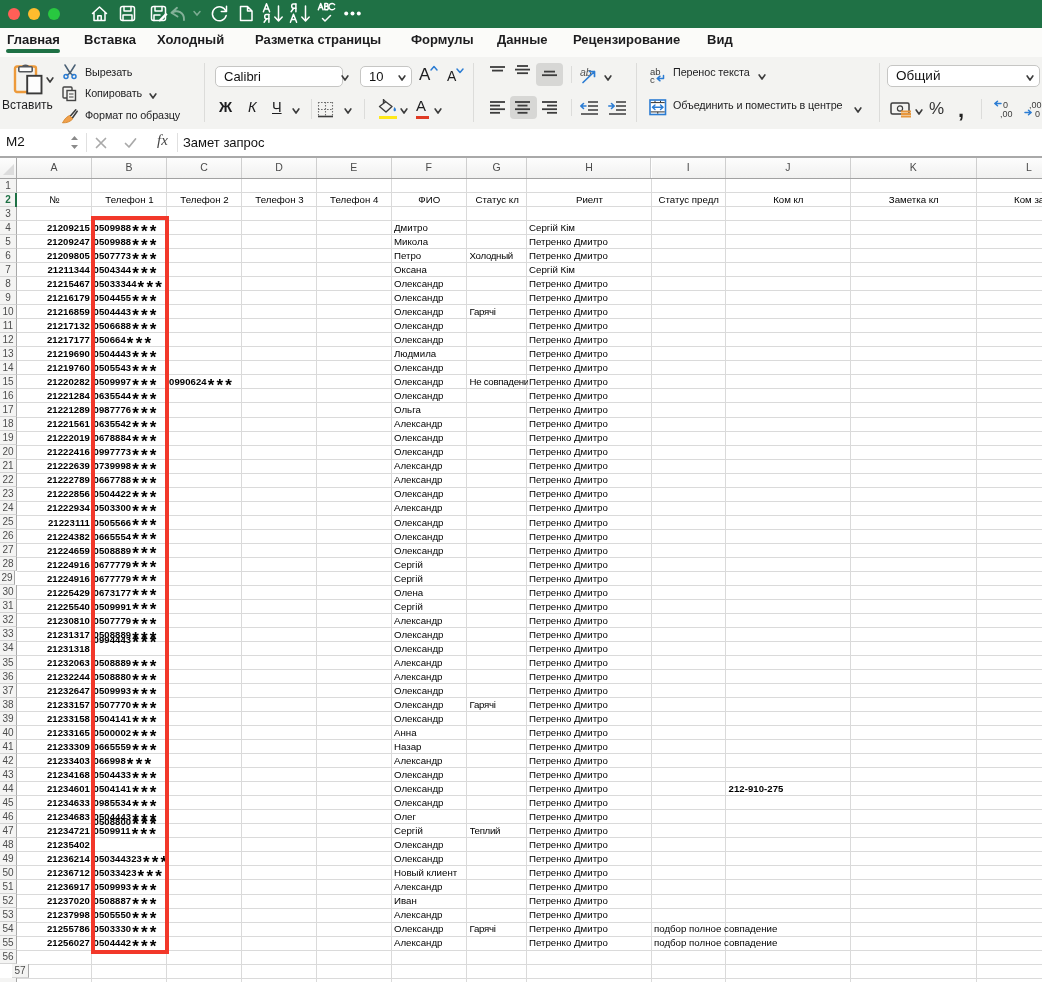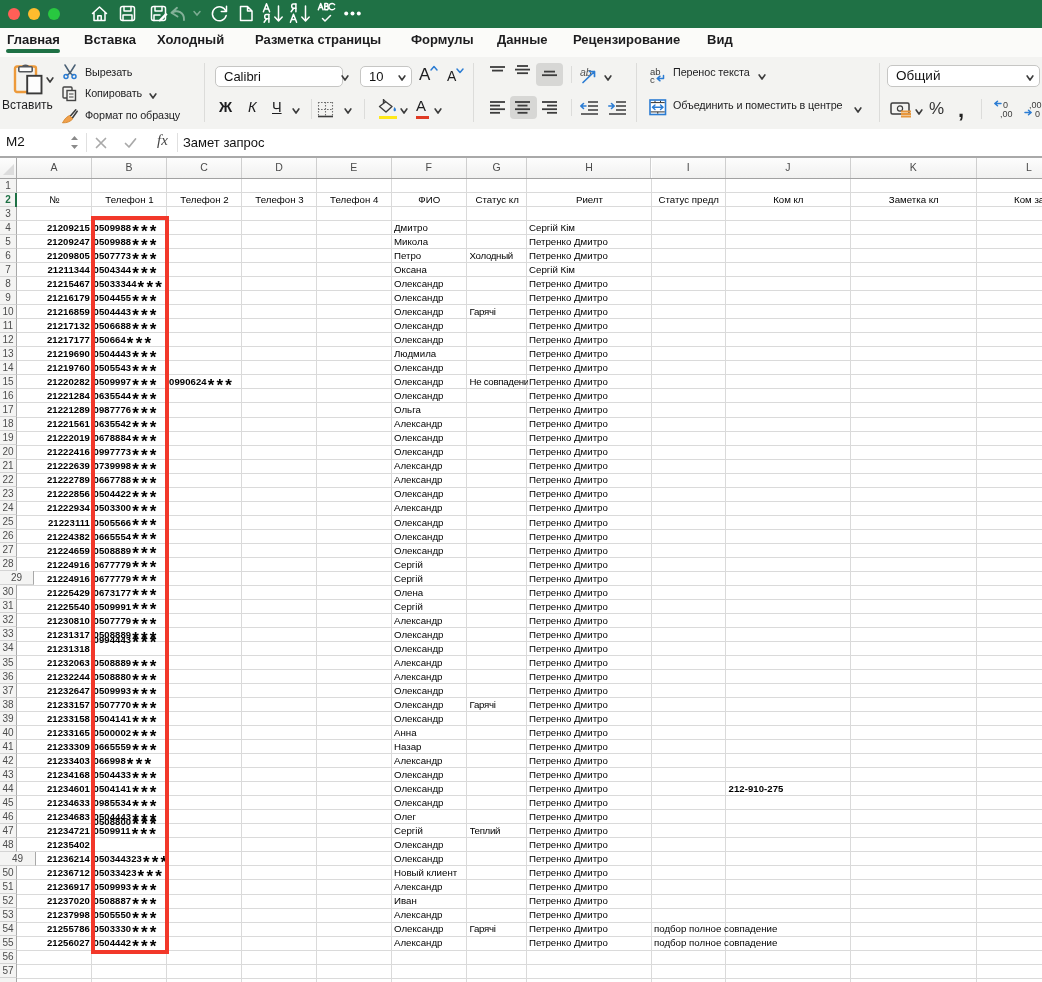--- a/index.html
+++ b/index.html
@@ -378,49 +378,49 @@
 <div class="rowhdr" style="left:0;top:273.53999999999996px;width:17px;height:14.03px;line-height:14.03px;">19</div>
 <div class="rowhdr" style="left:0;top:287.57px;width:17px;height:14.03px;line-height:14.03px;">20</div>
 <div class="rowhdr" style="left:0;top:301.59999999999997px;width:17px;height:14.03px;line-height:14.03px;">21</div>
 <div class="rowhdr" style="left:0;top:315.63px;width:17px;height:14.03px;line-height:14.03px;">22</div>
 <div class="rowhdr" style="left:0;top:329.65999999999997px;width:17px;height:14.03px;line-height:14.03px;">23</div>
 <div class="rowhdr" style="left:0;top:343.69px;width:17px;height:14.03px;line-height:14.03px;">24</div>
 <div class="rowhdr" style="left:0;top:357.71999999999997px;width:17px;height:14.03px;line-height:14.03px;">25</div>
 <div class="rowhdr" style="left:0;top:371.75px;width:17px;height:14.03px;line-height:14.03px;">26</div>
 <div class="rowhdr" style="left:0;top:385.78px;width:17px;height:14.03px;line-height:14.03px;">27</div>
 <div class="rowhdr" style="left:0;top:399.81px;width:17px;height:14.03px;line-height:14.03px;">28</div>
-<div class="rowhdr" style="left:0;top:413.84px;width:34px;height:14.03px;line-height:14.03px;">29</div>
+<div class="rowhdr" style="left:0;top:413.84px;width:15px;height:14.03px;line-height:14.03px;">29</div>
 <div class="rowhdr" style="left:0;top:427.87px;width:17px;height:14.03px;line-height:14.03px;">30</div>
 <div class="rowhdr" style="left:0;top:441.9px;width:17px;height:14.03px;line-height:14.03px;">31</div>
 <div class="rowhdr" style="left:0;top:455.93px;width:17px;height:14.03px;line-height:14.03px;">32</div>
 <div class="rowhdr" style="left:0;top:469.96px;width:17px;height:14.03px;line-height:14.03px;">33</div>
 <div class="rowhdr" style="left:0;top:483.98999999999995px;width:17px;height:14.03px;line-height:14.03px;">34</div>
 <div class="rowhdr" style="left:0;top:498.02px;width:17px;height:14.03px;line-height:14.03px;">35</div>
 <div class="rowhdr" style="left:0;top:512.05px;width:17px;height:14.03px;line-height:14.03px;">36</div>
 <div class="rowhdr" style="left:0;top:526.0799999999999px;width:17px;height:14.03px;line-height:14.03px;">37</div>
 <div class="rowhdr" style="left:0;top:540.11px;width:17px;height:14.03px;line-height:14.03px;">38</div>
 <div class="rowhdr" style="left:0;top:554.14px;width:17px;height:14.03px;line-height:14.03px;">39</div>
 <div class="rowhdr" style="left:0;top:568.17px;width:17px;height:14.03px;line-height:14.03px;">40</div>
 <div class="rowhdr" style="left:0;top:582.1999999999999px;width:17px;height:14.03px;line-height:14.03px;">41</div>
 <div class="rowhdr" style="left:0;top:596.23px;width:17px;height:14.03px;line-height:14.03px;">42</div>
 <div class="rowhdr" style="left:0;top:610.26px;width:17px;height:14.03px;line-height:14.03px;">43</div>
 <div class="rowhdr" style="left:0;top:624.29px;width:17px;height:14.03px;line-height:14.03px;">44</div>
 <div class="rowhdr" style="left:0;top:638.3199999999999px;width:17px;height:14.03px;line-height:14.03px;">45</div>
 <div class="rowhdr" style="left:0;top:652.35px;width:17px;height:14.03px;line-height:14.03px;">46</div>
 <div class="rowhdr" style="left:0;top:666.38px;width:17px;height:14.03px;line-height:14.03px;">47</div>
 <div class="rowhdr" style="left:0;top:680.41px;width:17px;height:14.03px;line-height:14.03px;">48</div>
-<div class="rowhdr" style="left:0;top:694.4399999999999px;width:36px;height:14.03px;line-height:14.03px;">49</div>
+<div class="rowhdr" style="left:0;top:694.4399999999999px;width:17px;height:14.03px;line-height:14.03px;">49</div>
 <div class="rowhdr" style="left:0;top:708.4699999999999px;width:17px;height:14.03px;line-height:14.03px;">50</div>
 <div class="rowhdr" style="left:0;top:722.5px;width:17px;height:14.03px;line-height:14.03px;">51</div>
 <div class="rowhdr" style="left:0;top:736.53px;width:17px;height:14.03px;line-height:14.03px;">52</div>
 <div class="rowhdr" style="left:0;top:750.56px;width:17px;height:14.03px;line-height:14.03px;">53</div>
 <div class="rowhdr" style="left:0;top:764.5899999999999px;width:17px;height:14.03px;line-height:14.03px;">54</div>
 <div class="rowhdr" style="left:0;top:778.62px;width:17px;height:14.03px;line-height:14.03px;">55</div>
 <div class="rowhdr" style="left:0;top:792.65px;width:17px;height:14.03px;line-height:14.03px;">56</div>
-<div class="rowhdr" style="left:0;top:806.68px;width:17px;height:14.03px;line-height:14.03px;">57</div>
+<div class="rowhdr" style="left:12px;top:806.68px;width:17px;height:14.03px;line-height:14.03px;">57</div>
 <div class="rowhdr" style="left:0;top:820.7099999999999px;width:17px;height:14.03px;line-height:14.03px;"></div>
 <div class="abs" style="left:14.5px;top:35.03px;width:2.5px;height:14.03px;background:#1e7145"></div>
 <div class="cell" style="top:35.33px;left:-5.5px;width:120px;text-align:center;">№</div>
 <div class="cell" style="top:35.33px;left:69.5px;width:120px;text-align:center;">Телефон 1</div>
 <div class="cell" style="top:35.33px;left:144.5px;width:120px;text-align:center;">Телефон 2</div>
 <div class="cell" style="top:35.33px;left:219.5px;width:120px;text-align:center;">Телефон 3</div>
 <div class="cell" style="top:35.33px;left:294.25px;width:120px;text-align:center;">Телефон 4</div>
 <div class="cell" style="top:35.33px;left:369.25px;width:120px;text-align:center;">ФИО</div>
 <div class="cell" style="top:35.33px;left:437.2px;width:120px;text-align:center;">Статус кл</div>
 <div class="cell" style="top:35.33px;left:529.45px;width:120px;text-align:center;">Риелт</div>

